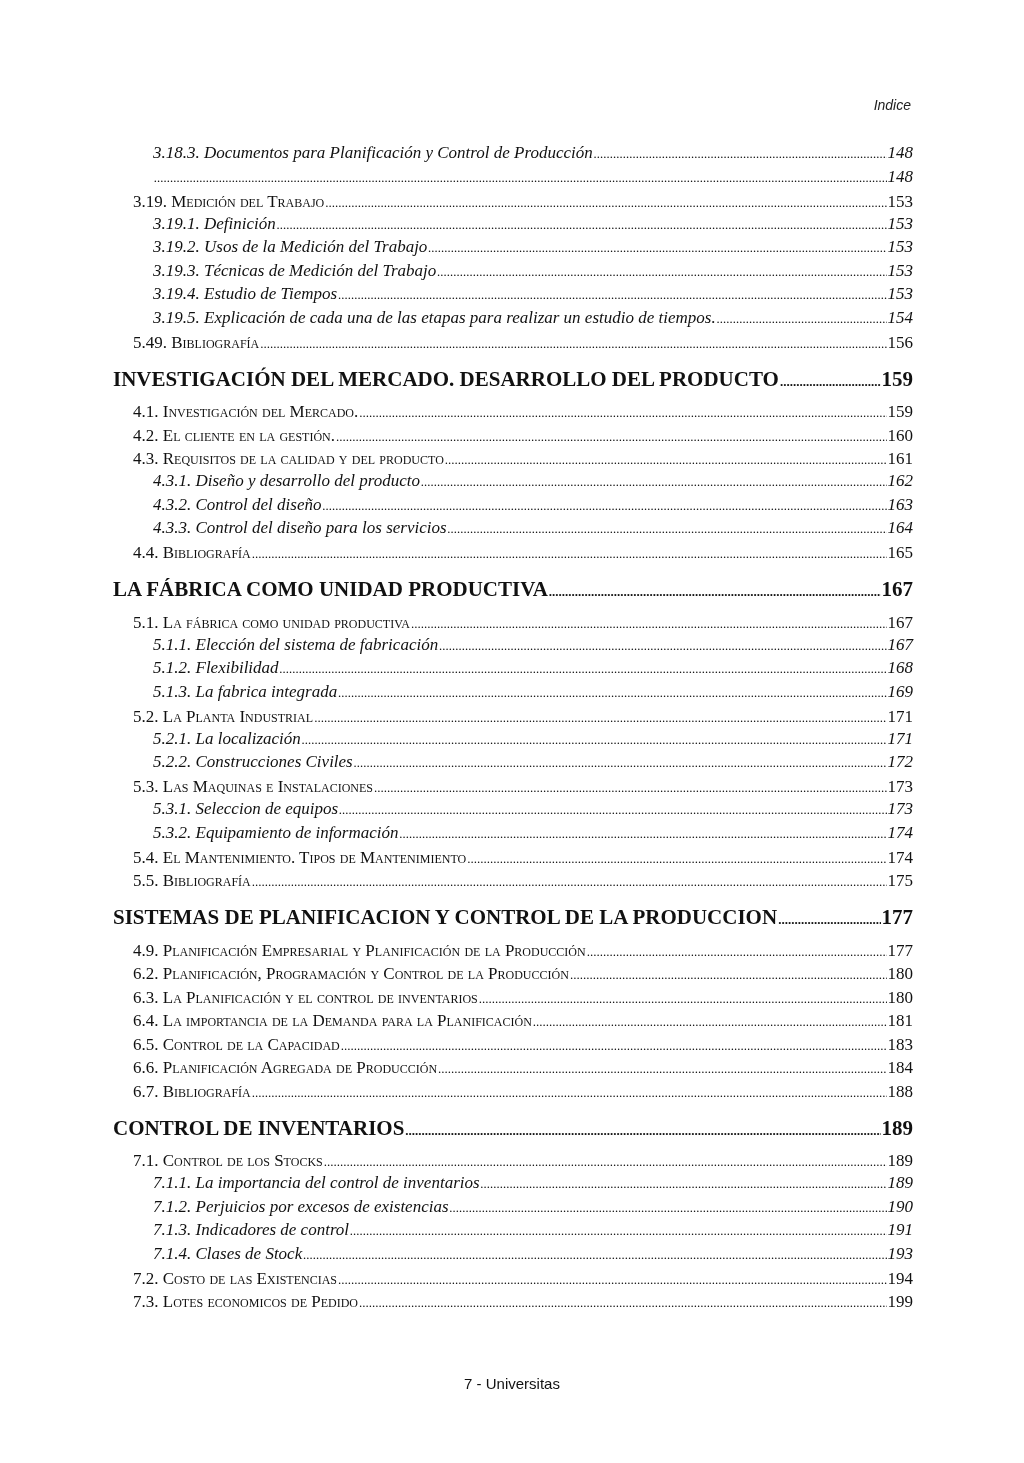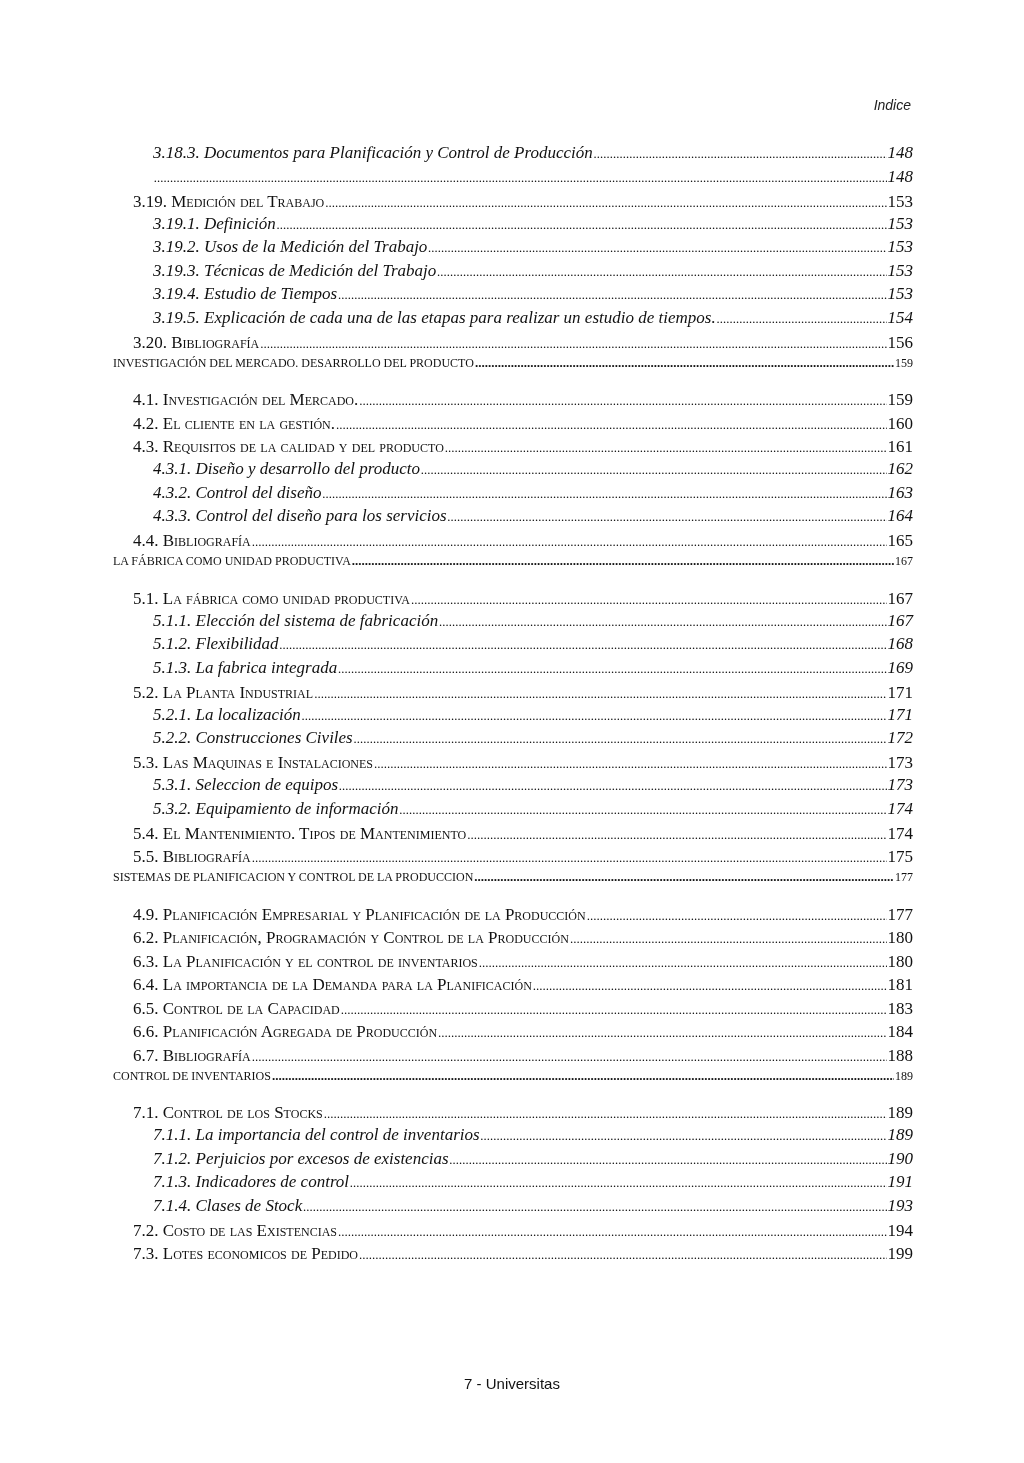--- a/index.html
+++ b/index.html
@@ -16,21 +16,21 @@
     .row .title { flex: 0 0 auto; }
     .row .leader { flex: 1 1 auto; overflow: hidden; margin: 0 1px; }
     .row .leader::after {
       content: "................................................................................................................................................................................................................................................................................";
       letter-spacing: 0px; font-size: 13px;
     }
     .row .page { flex: 0 0 auto; }
     .lvl1 { padding-left: 20px; font-variant: small-caps; align-items: center; }
     .lvl2 { padding-left: 40px; font-style: italic; }
     .chapter {
-      font-weight: normal; font-size: 12px; height: 26px; margin-bottom: 8px;
+      font-weight: bold; font-size: 21px; height: 26px; margin-top: 12px; margin-bottom: 8px;
       text-transform: uppercase;
     }
     .chapter .leader::after { font-weight: bold; }
     .footer {
       position: absolute; left: 0; width: 1024px; top: 1375px; text-align: center;
       font-family: "Liberation Sans", sans-serif; font-size: 15px; color: #111;
     }
   </style>
 </head>
 <body>
@@ -71,21 +71,21 @@
         <span class="title">3.19.4. Estudio de Tiempos</span>
         <span class="leader"></span>
         <span class="page">153</span>
       </div>
       <div class="row lvl2">
         <span class="title">3.19.5. Explicación de cada una de las etapas para realizar un estudio de tiempos.</span>
         <span class="leader"></span>
         <span class="page">154</span>
       </div>
       <div class="row lvl1">
-        <span class="title">3.20. Bibliografía</span>
+        <span class="title">5.49. Bibliografía</span>
         <span class="leader"></span>
         <span class="page">156</span>
       </div>
       <div class="row chapter">
         <span class="title">INVESTIGACIÓN DEL MERCADO. DESARROLLO DEL PRODUCTO</span>
         <span class="leader"></span>
         <span class="page">159</span>
       </div>
       <div class="row lvl1">
         <span class="title">4.1. Investigación del Mercado.</span>

